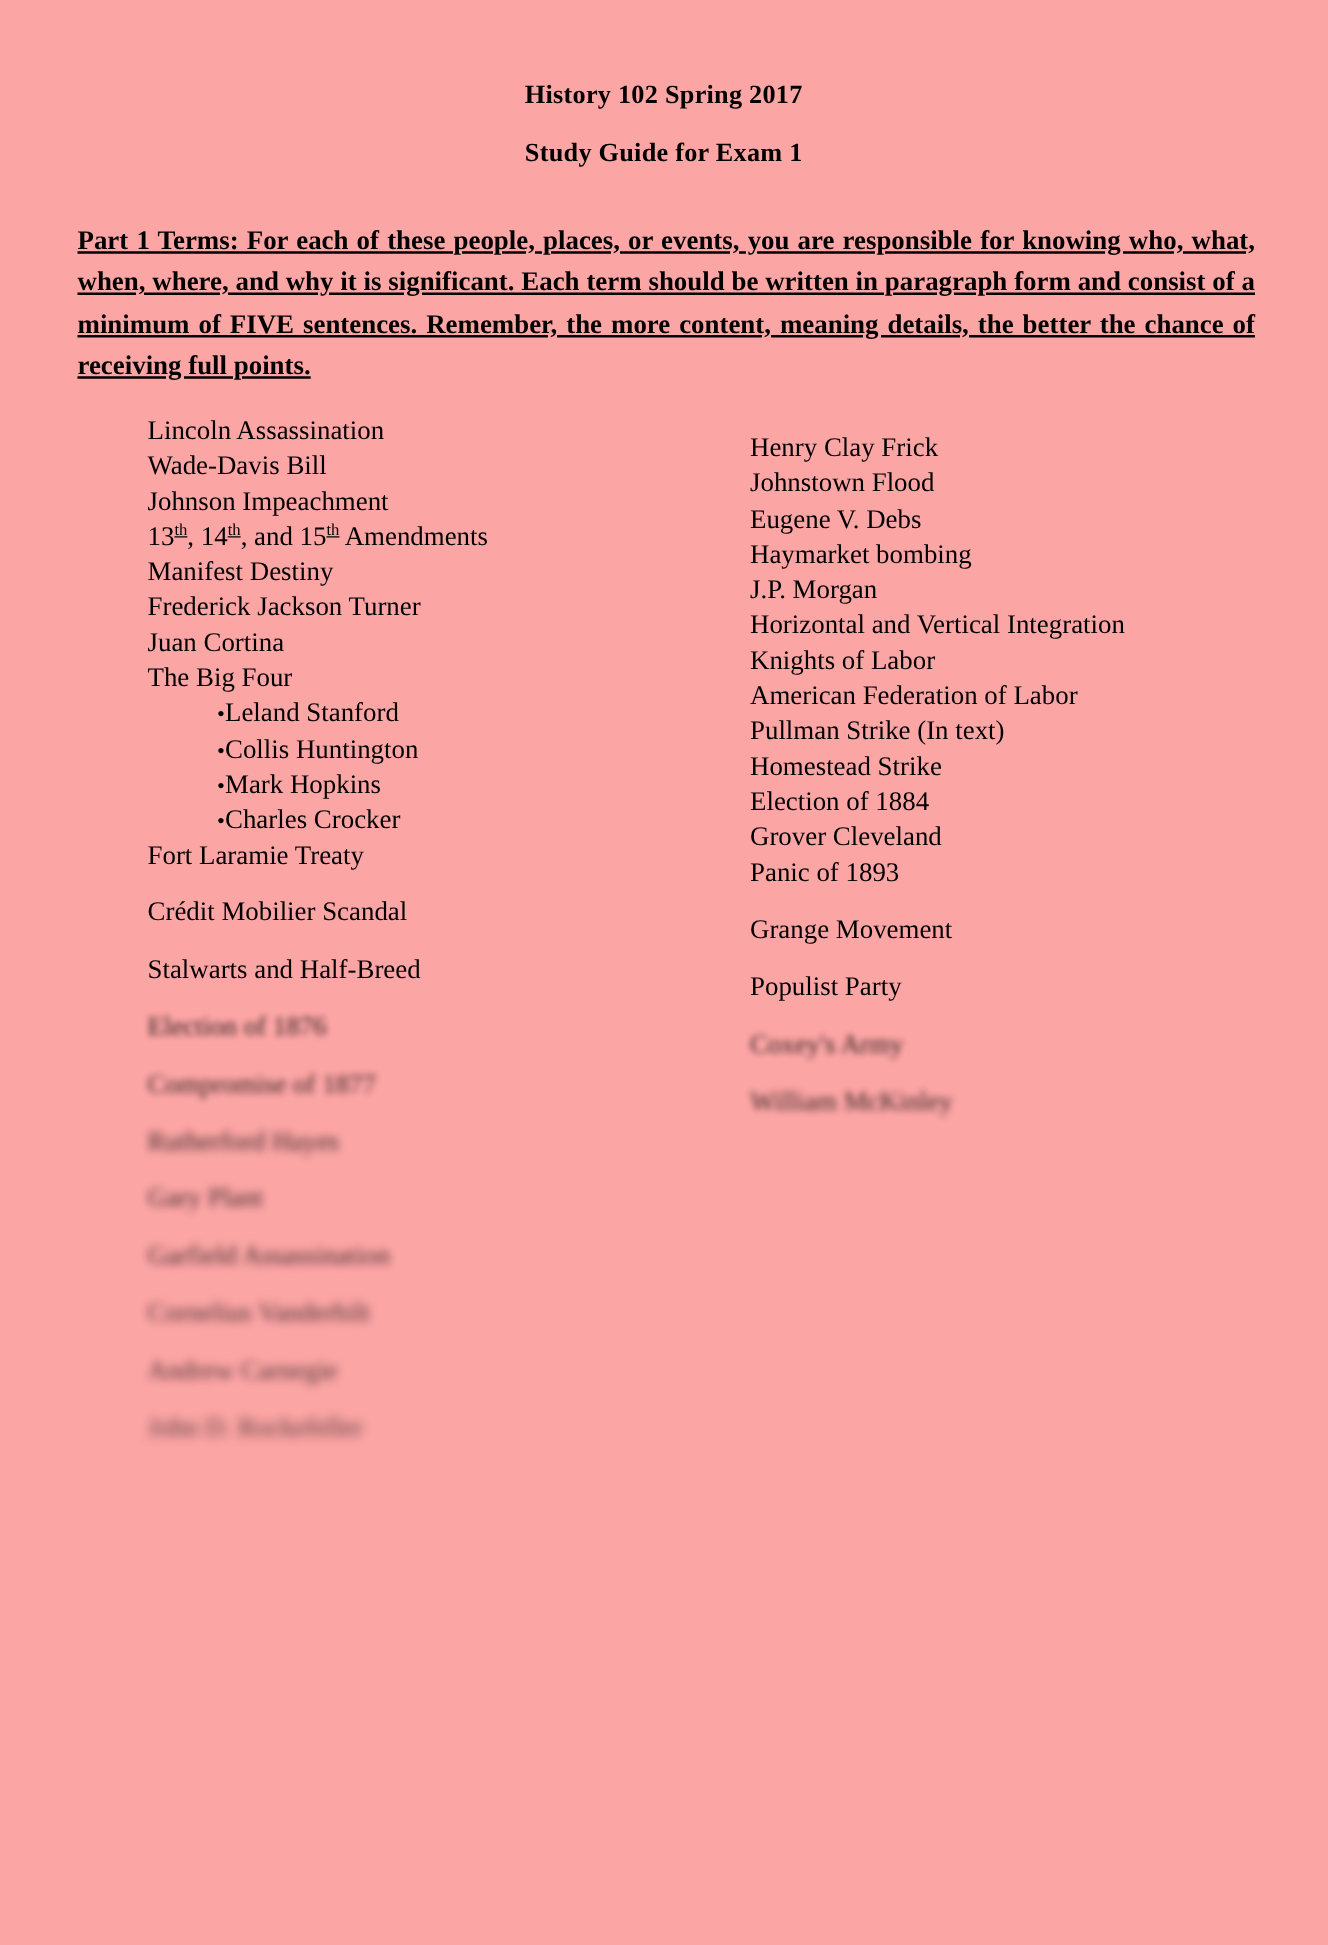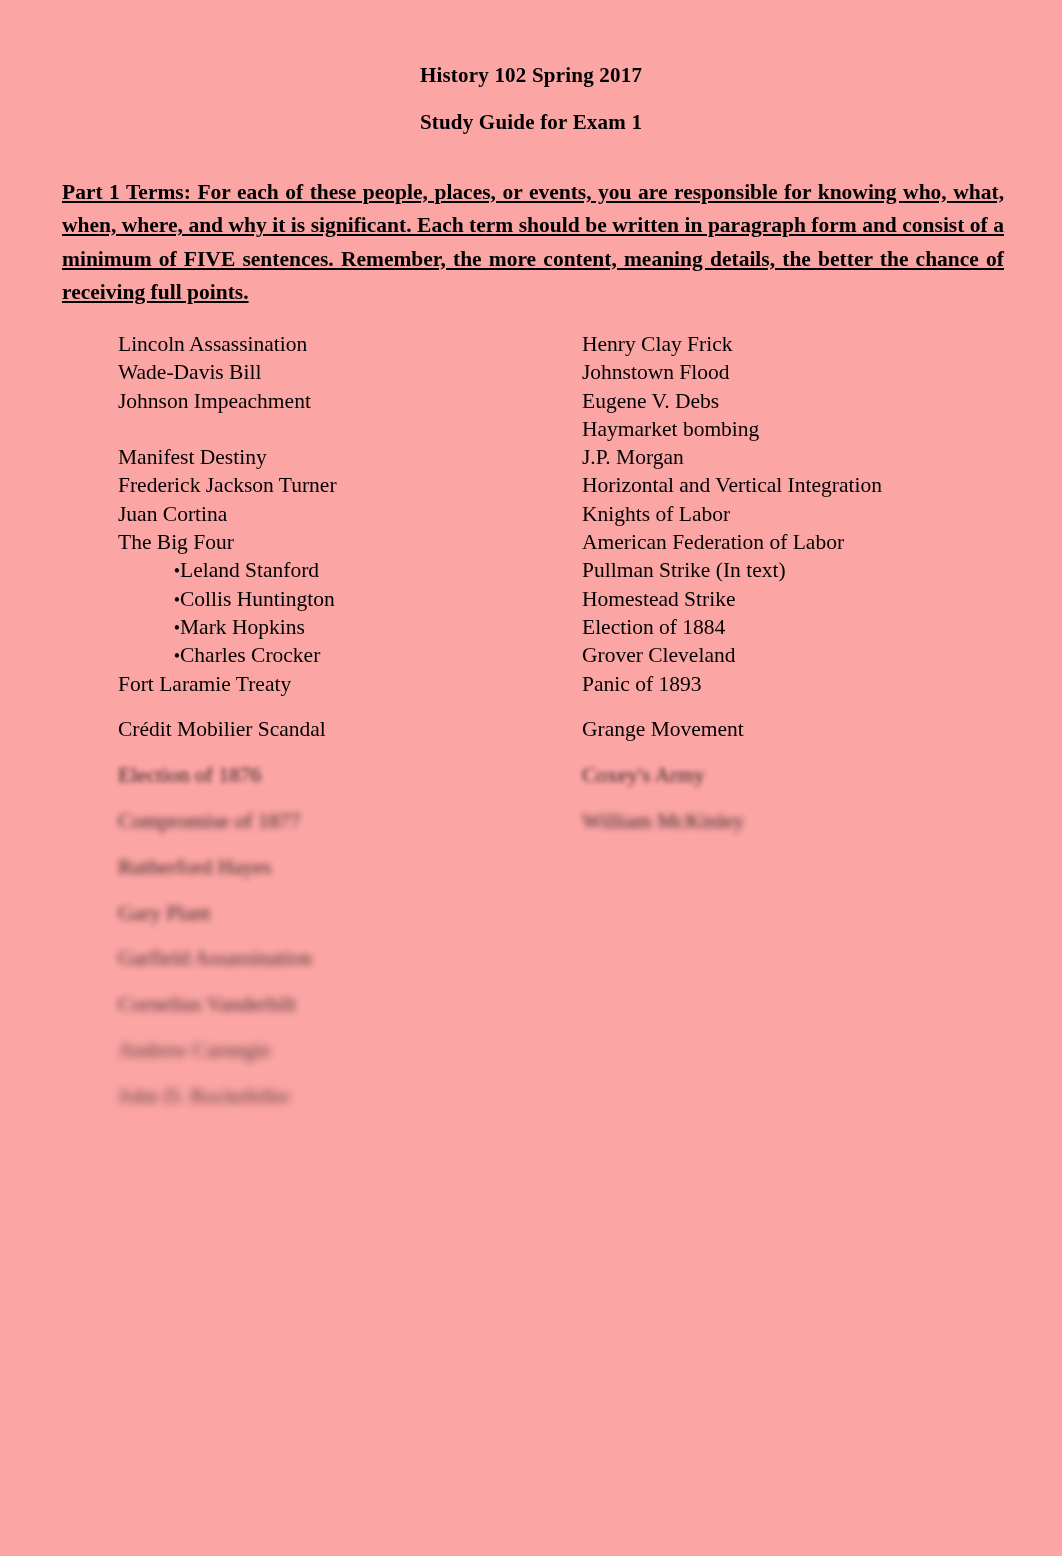--- a/index.html
+++ b/index.html
@@ -58,21 +58,21 @@
   }
   .row.gap { height: 45.8px; }
   .cell {
     position: absolute;
     top: 0;
     font-size: 21.5px;
     line-height: 28.3px;
     white-space: nowrap;
   }
   .cell.left  { left: 118px; }
-  .cell.right { left: 582px; }
+  .cell.right { left: 600px; margin-top: 14px; }
 
   .cell.bullet { left: 152px; }
   .bullet-dot {
     display: inline-block;
     width: 28px;
     font-size: 18px;
     vertical-align: baseline;
   }
 
   sup {
@@ -110,20 +110,21 @@
       </div>
       <div class="row">
         <div class="cell left">Wade-Davis Bill</div>
         <div class="cell right">Johnstown Flood</div>
       </div>
       <div class="row">
         <div class="cell left">Johnson Impeachment</div>
         <div class="cell right">Eugene V. Debs</div>
       </div>
       <div class="row">
+        <div class="cell left">13<sup>th</sup>, 14<sup>th</sup>, and 15<sup>th</sup> Amendments</div>
         <div class="cell right">Haymarket bombing</div>
       </div>
       <div class="row">
         <div class="cell left">Manifest Destiny</div>
         <div class="cell right">J.P. Morgan</div>
       </div>
       <div class="row">
         <div class="cell left">Frederick Jackson Turner</div>
         <div class="cell right">Horizontal and Vertical Integration</div>
       </div>
@@ -153,20 +154,24 @@
       </div>
       <div class="row gap">
         <div class="cell left">Fort Laramie Treaty</div>
         <div class="cell right">Panic of 1893</div>
       </div>
       <div class="row gap">
         <div class="cell left">Crédit Mobilier Scandal</div>
         <div class="cell right">Grange Movement</div>
       </div>
       <div class="row gap">
+        <div class="cell left">Stalwarts and Half-Breed</div>
+        <div class="cell right">Populist Party</div>
+      </div>
+      <div class="row gap">
         <div class="cell left blur1">Election of 1876</div>
         <div class="cell right blur1">Coxey's Army</div>
       </div>
       <div class="row gap">
         <div class="cell left blur2">Compromise of 1877</div>
         <div class="cell right blur2">William McKinley</div>
       </div>
       <div class="row gap">
         <div class="cell left blur3">Rutherford Hayes</div>
       </div>

